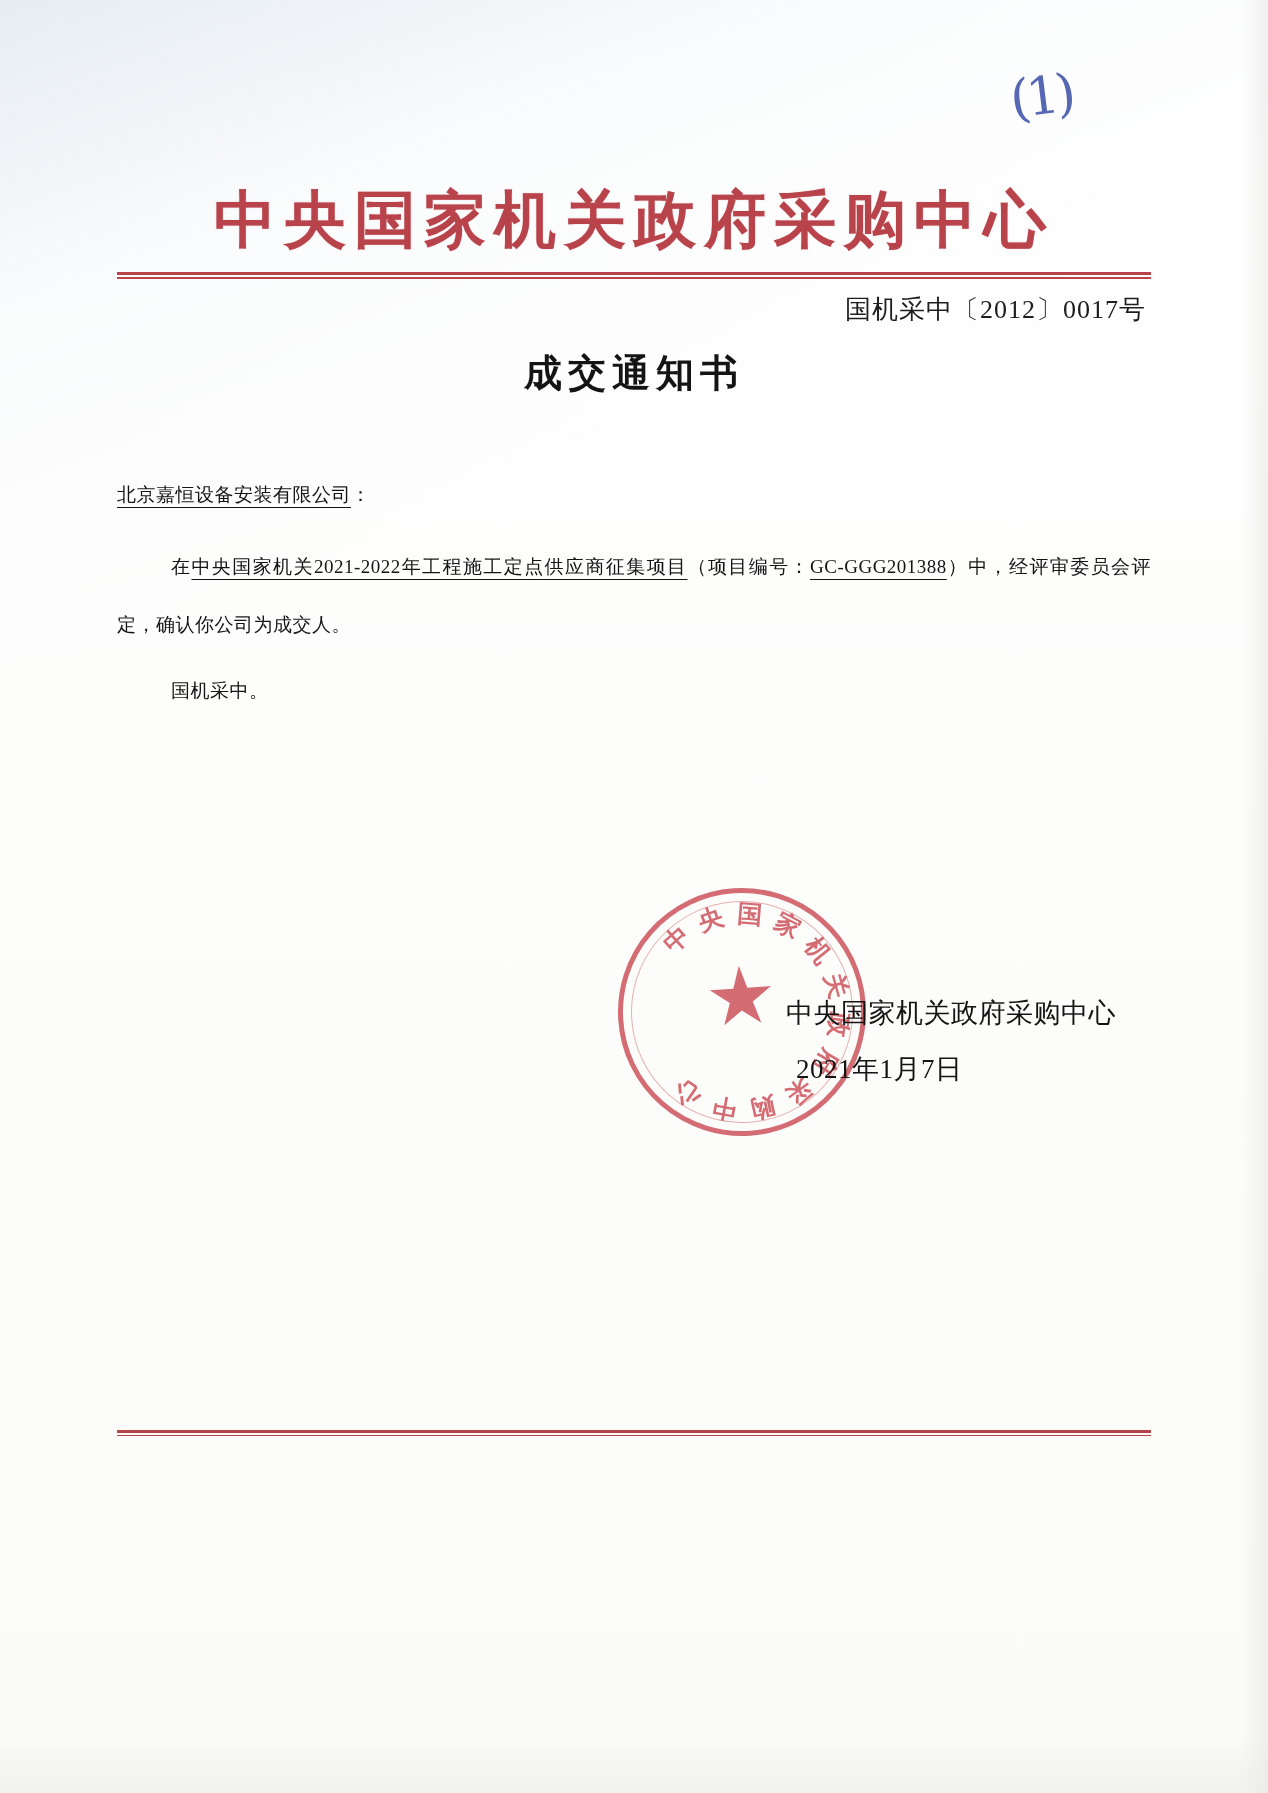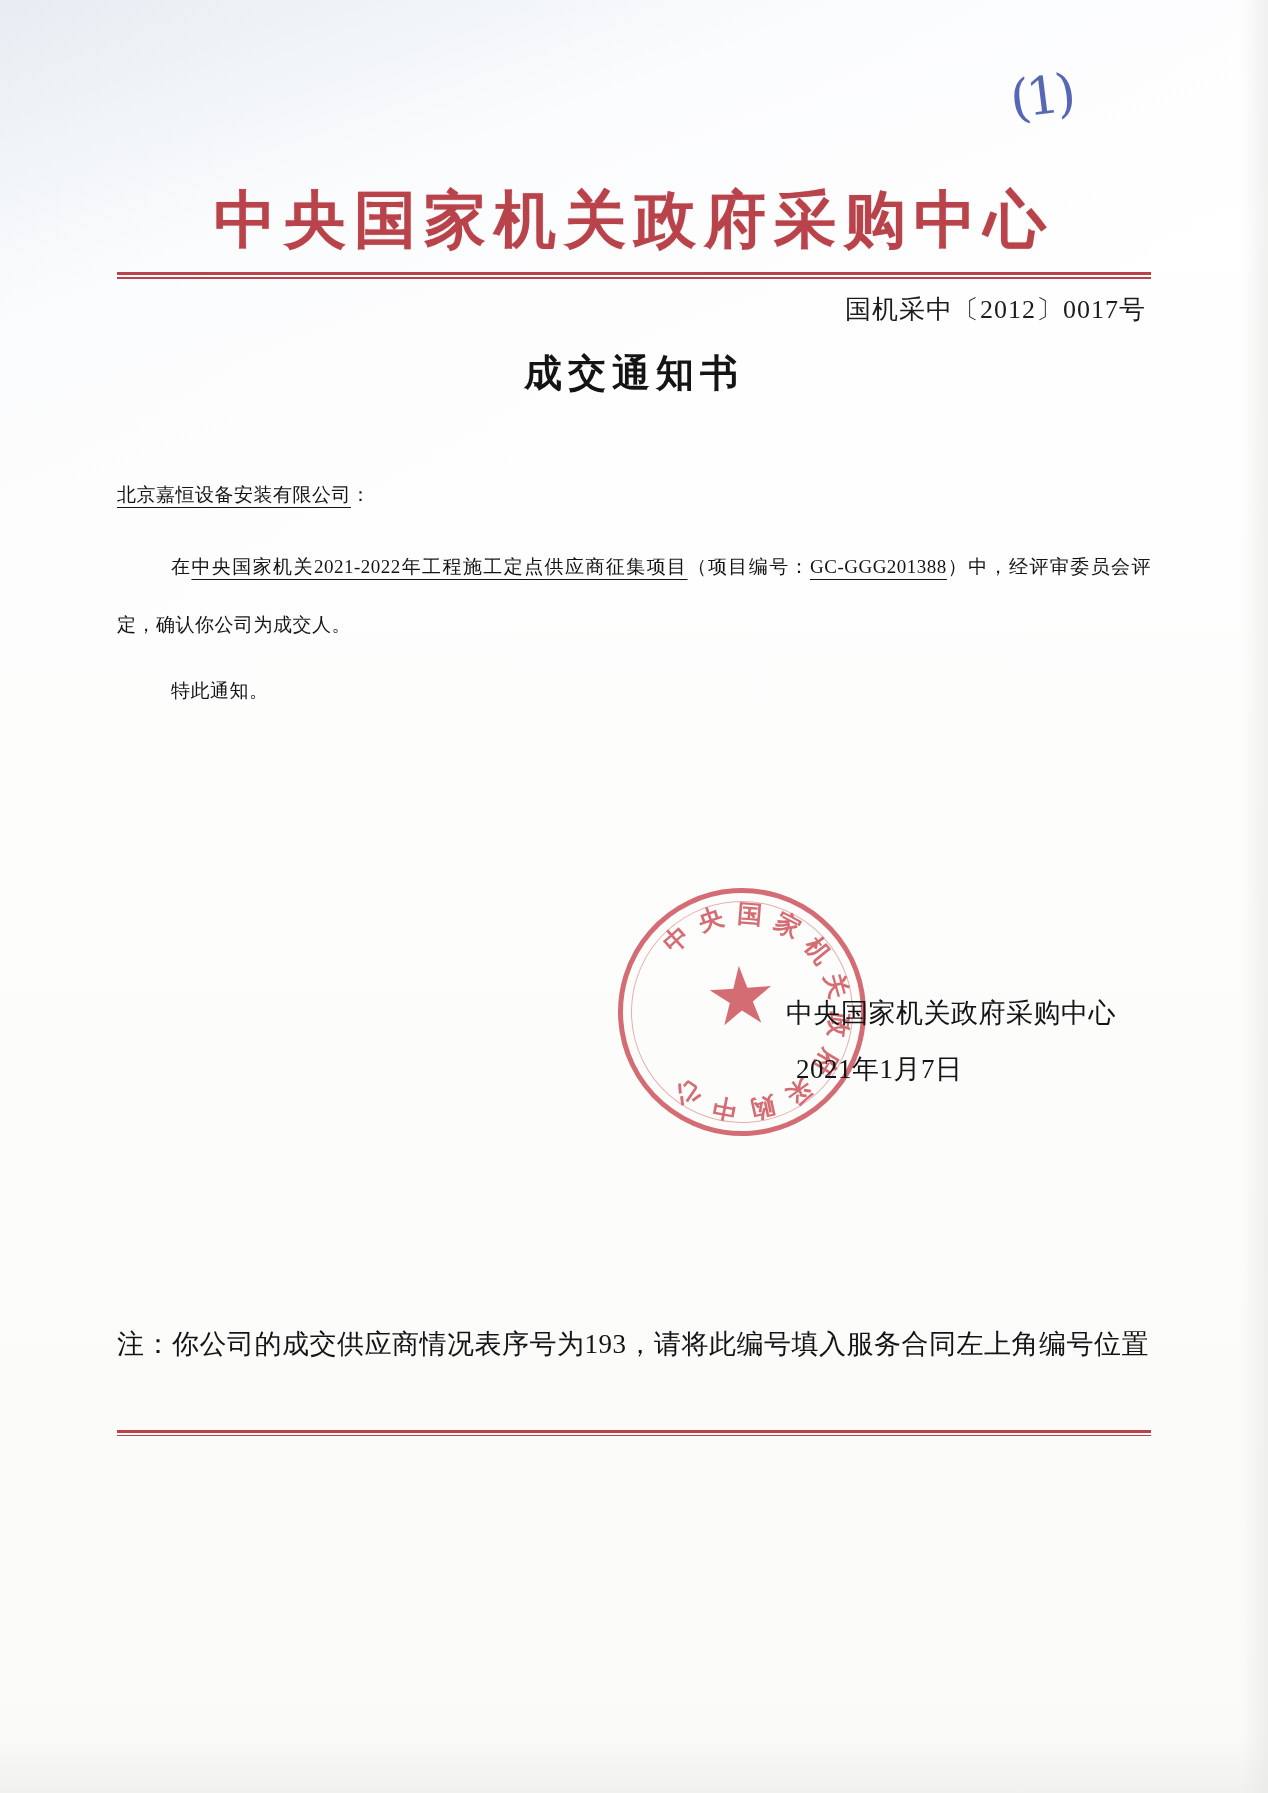--- a/index.html
+++ b/index.html
@@ -245,21 +245,21 @@
   <div class="body-text">
     <p class="addressee">
       <span class="u">北京嘉恒设备安装有限公司</span><span>：</span>
     </p>
 
     <p class="para">
       <span>在</span><span class="u">中央国家机关2021-2022年工程施工定点供应商征集项目</span><span>（项目编号：</span><span class="u mono-ish">GC-GGG201388</span><span>）中，经评审委员会评定，确认你公司为成交人。</span>
     </p>
 
 
-    <p class="para">特此通知。</p>
+    <p class="para">国机采中。</p>
   </div>
 
   <div class="seal">
     <div class="inner-ring"></div>
     <div class="star"></div>
     <div class="seal-text" id="sealRing">
         <span style="transform: translate(-60.3348px, -77.2251px) rotate(-38deg) translate(-50%, -50%);">中</span>
         <span style="transform: translate(-24.9134px, -94.7804px) rotate(-14.7273deg) translate(-50%, -50%);">央</span>
         <span style="transform: translate(14.5622px, -96.912px) rotate(8.54545deg) translate(-50%, -50%);">国</span>
         <span style="transform: translate(51.6681px, -83.2731px) rotate(31.8182deg) translate(-50%, -50%);">家</span>
@@ -272,19 +272,18 @@
         <span style="transform: translate(-24.9134px, 94.7804px) rotate(194.727deg) translate(-50%, -50%);">中</span>
         <span style="transform: translate(-60.3348px, 77.2251px) rotate(218deg) translate(-50%, -50%);">心</span>
       </div>
   </div>
 
   <div class="sign-block">
     <div>中央国家机关政府采购中心</div>
     <div class="sign-date">2021年1月7日</div>
   </div>
 
-  <div class="note">注：你公司的成交供应商情况表序号为193，请将此编号填入服务合同左上角编号位置</div>
 
   <div class="footer-rule">
     <div class="r1"></div>
     <div class="r2"></div>
   </div>
 </div>
 
 </body></html>

